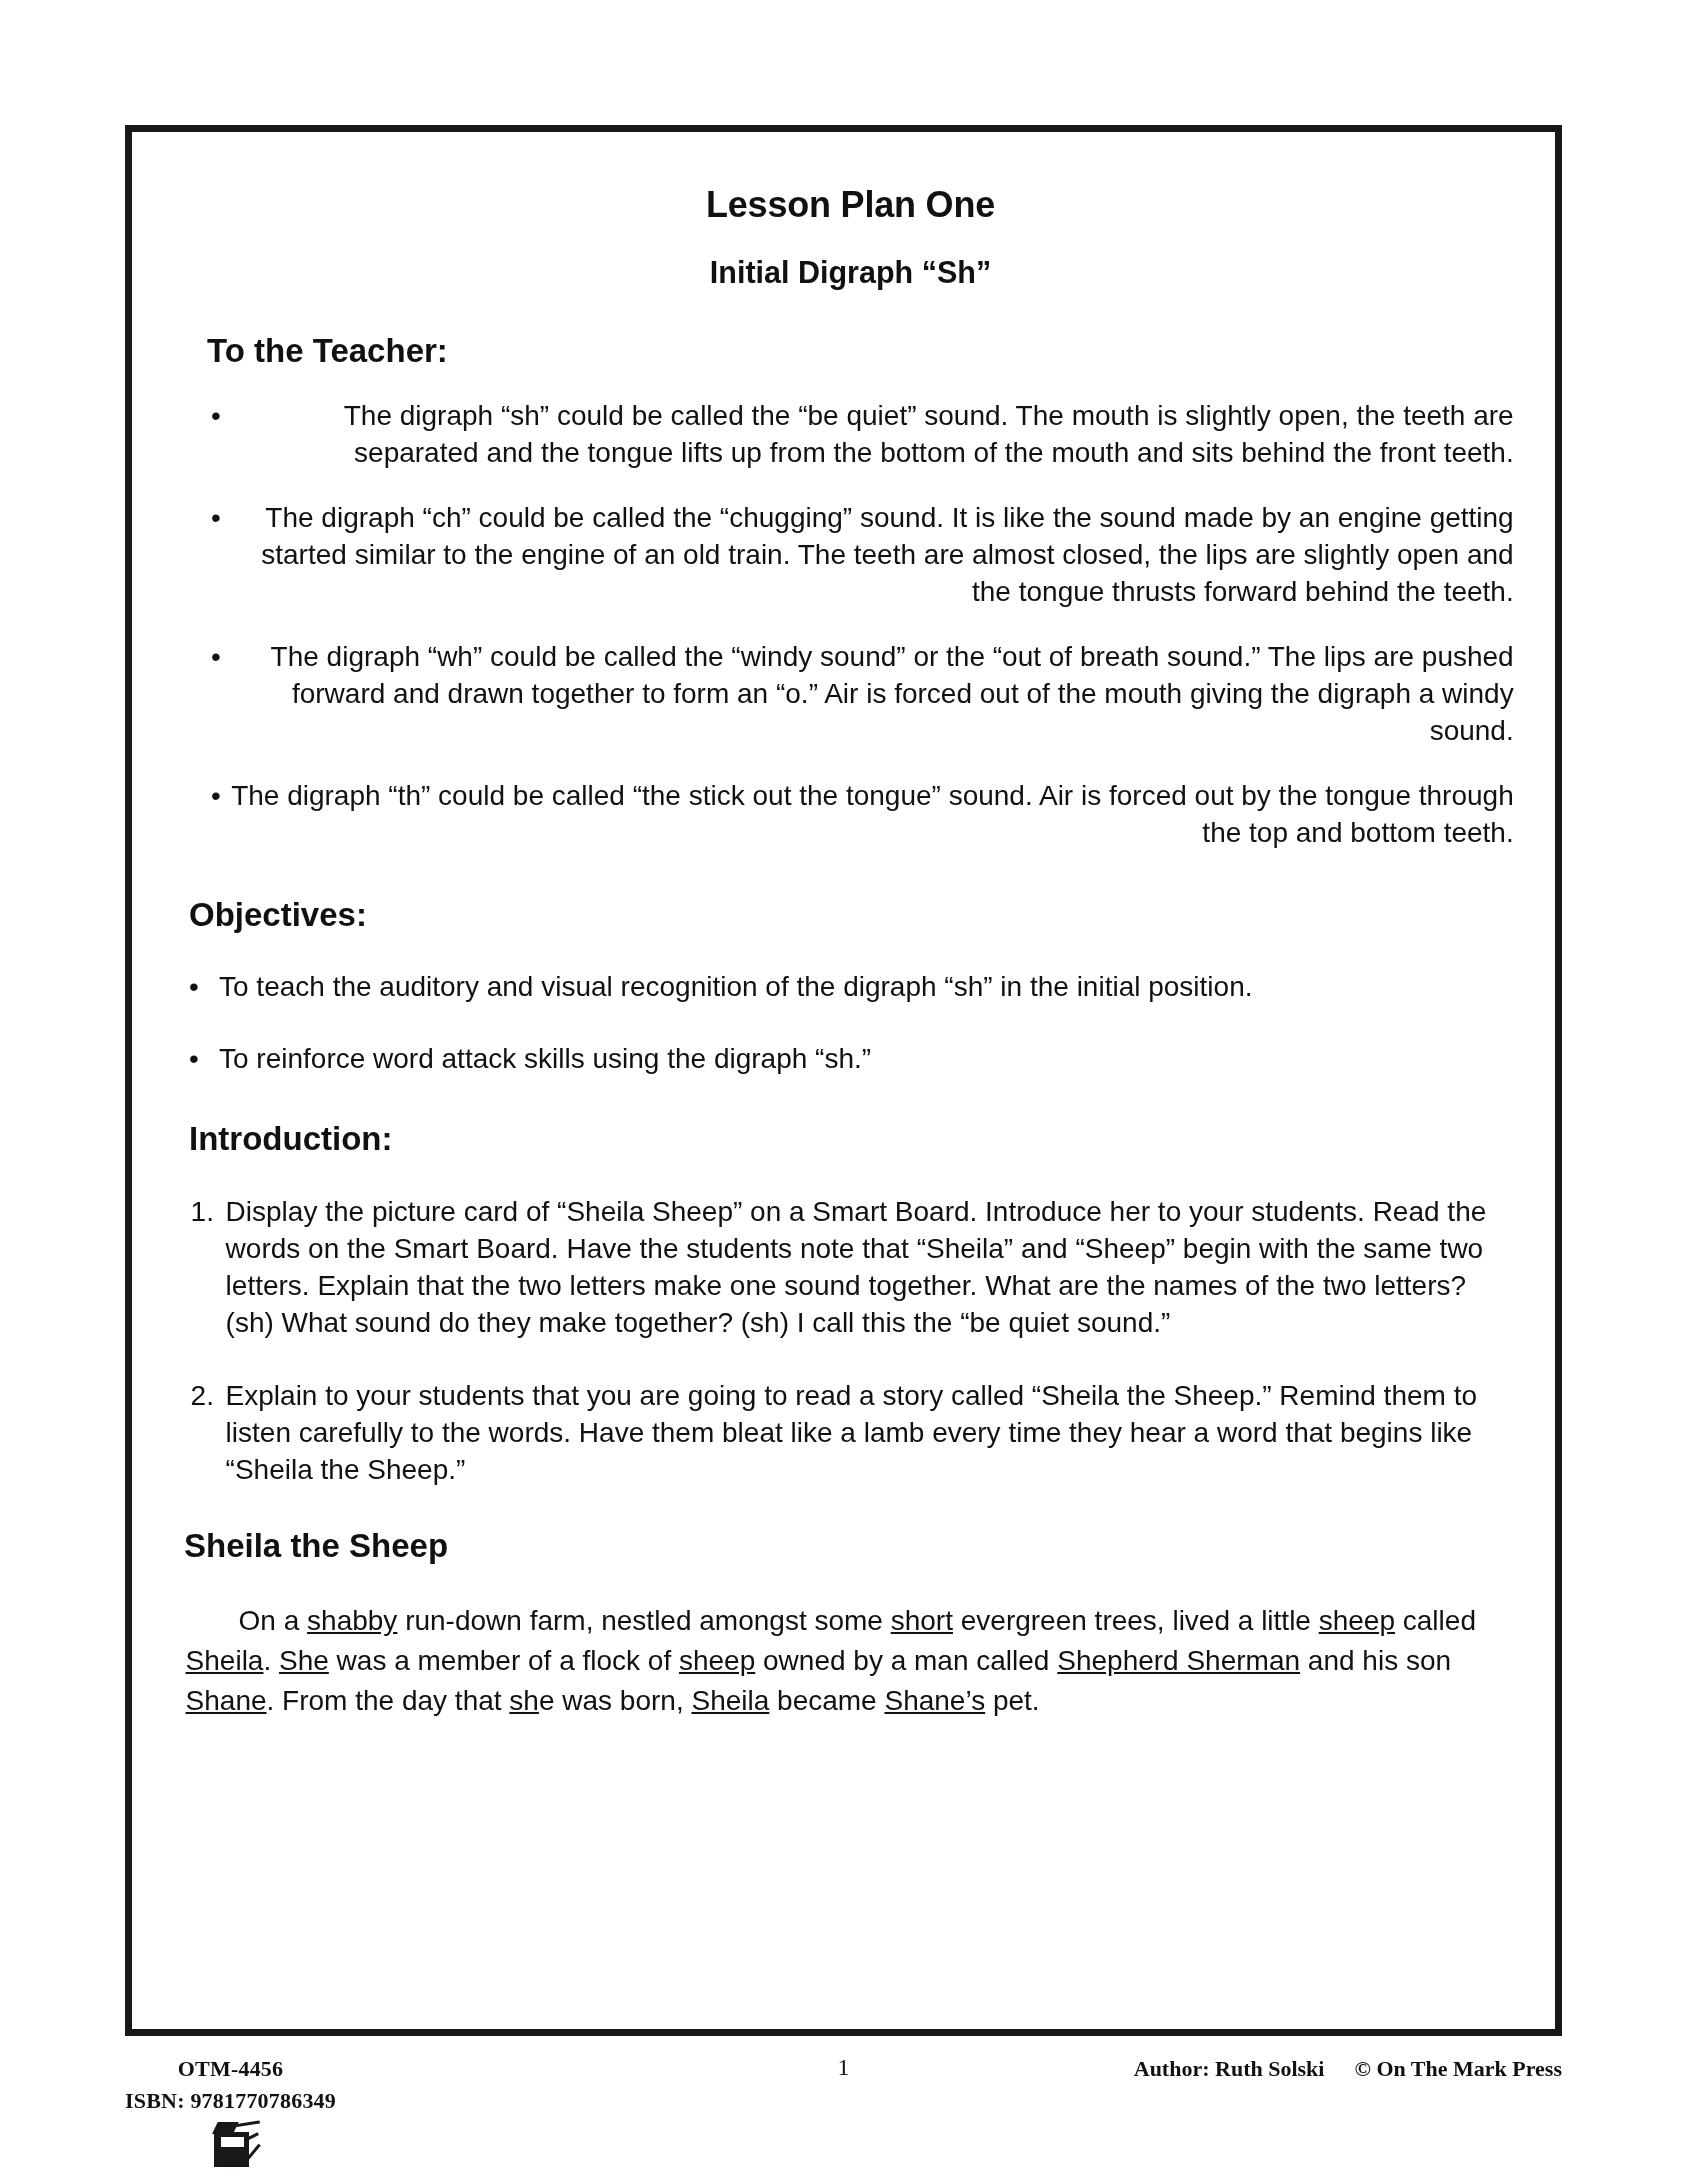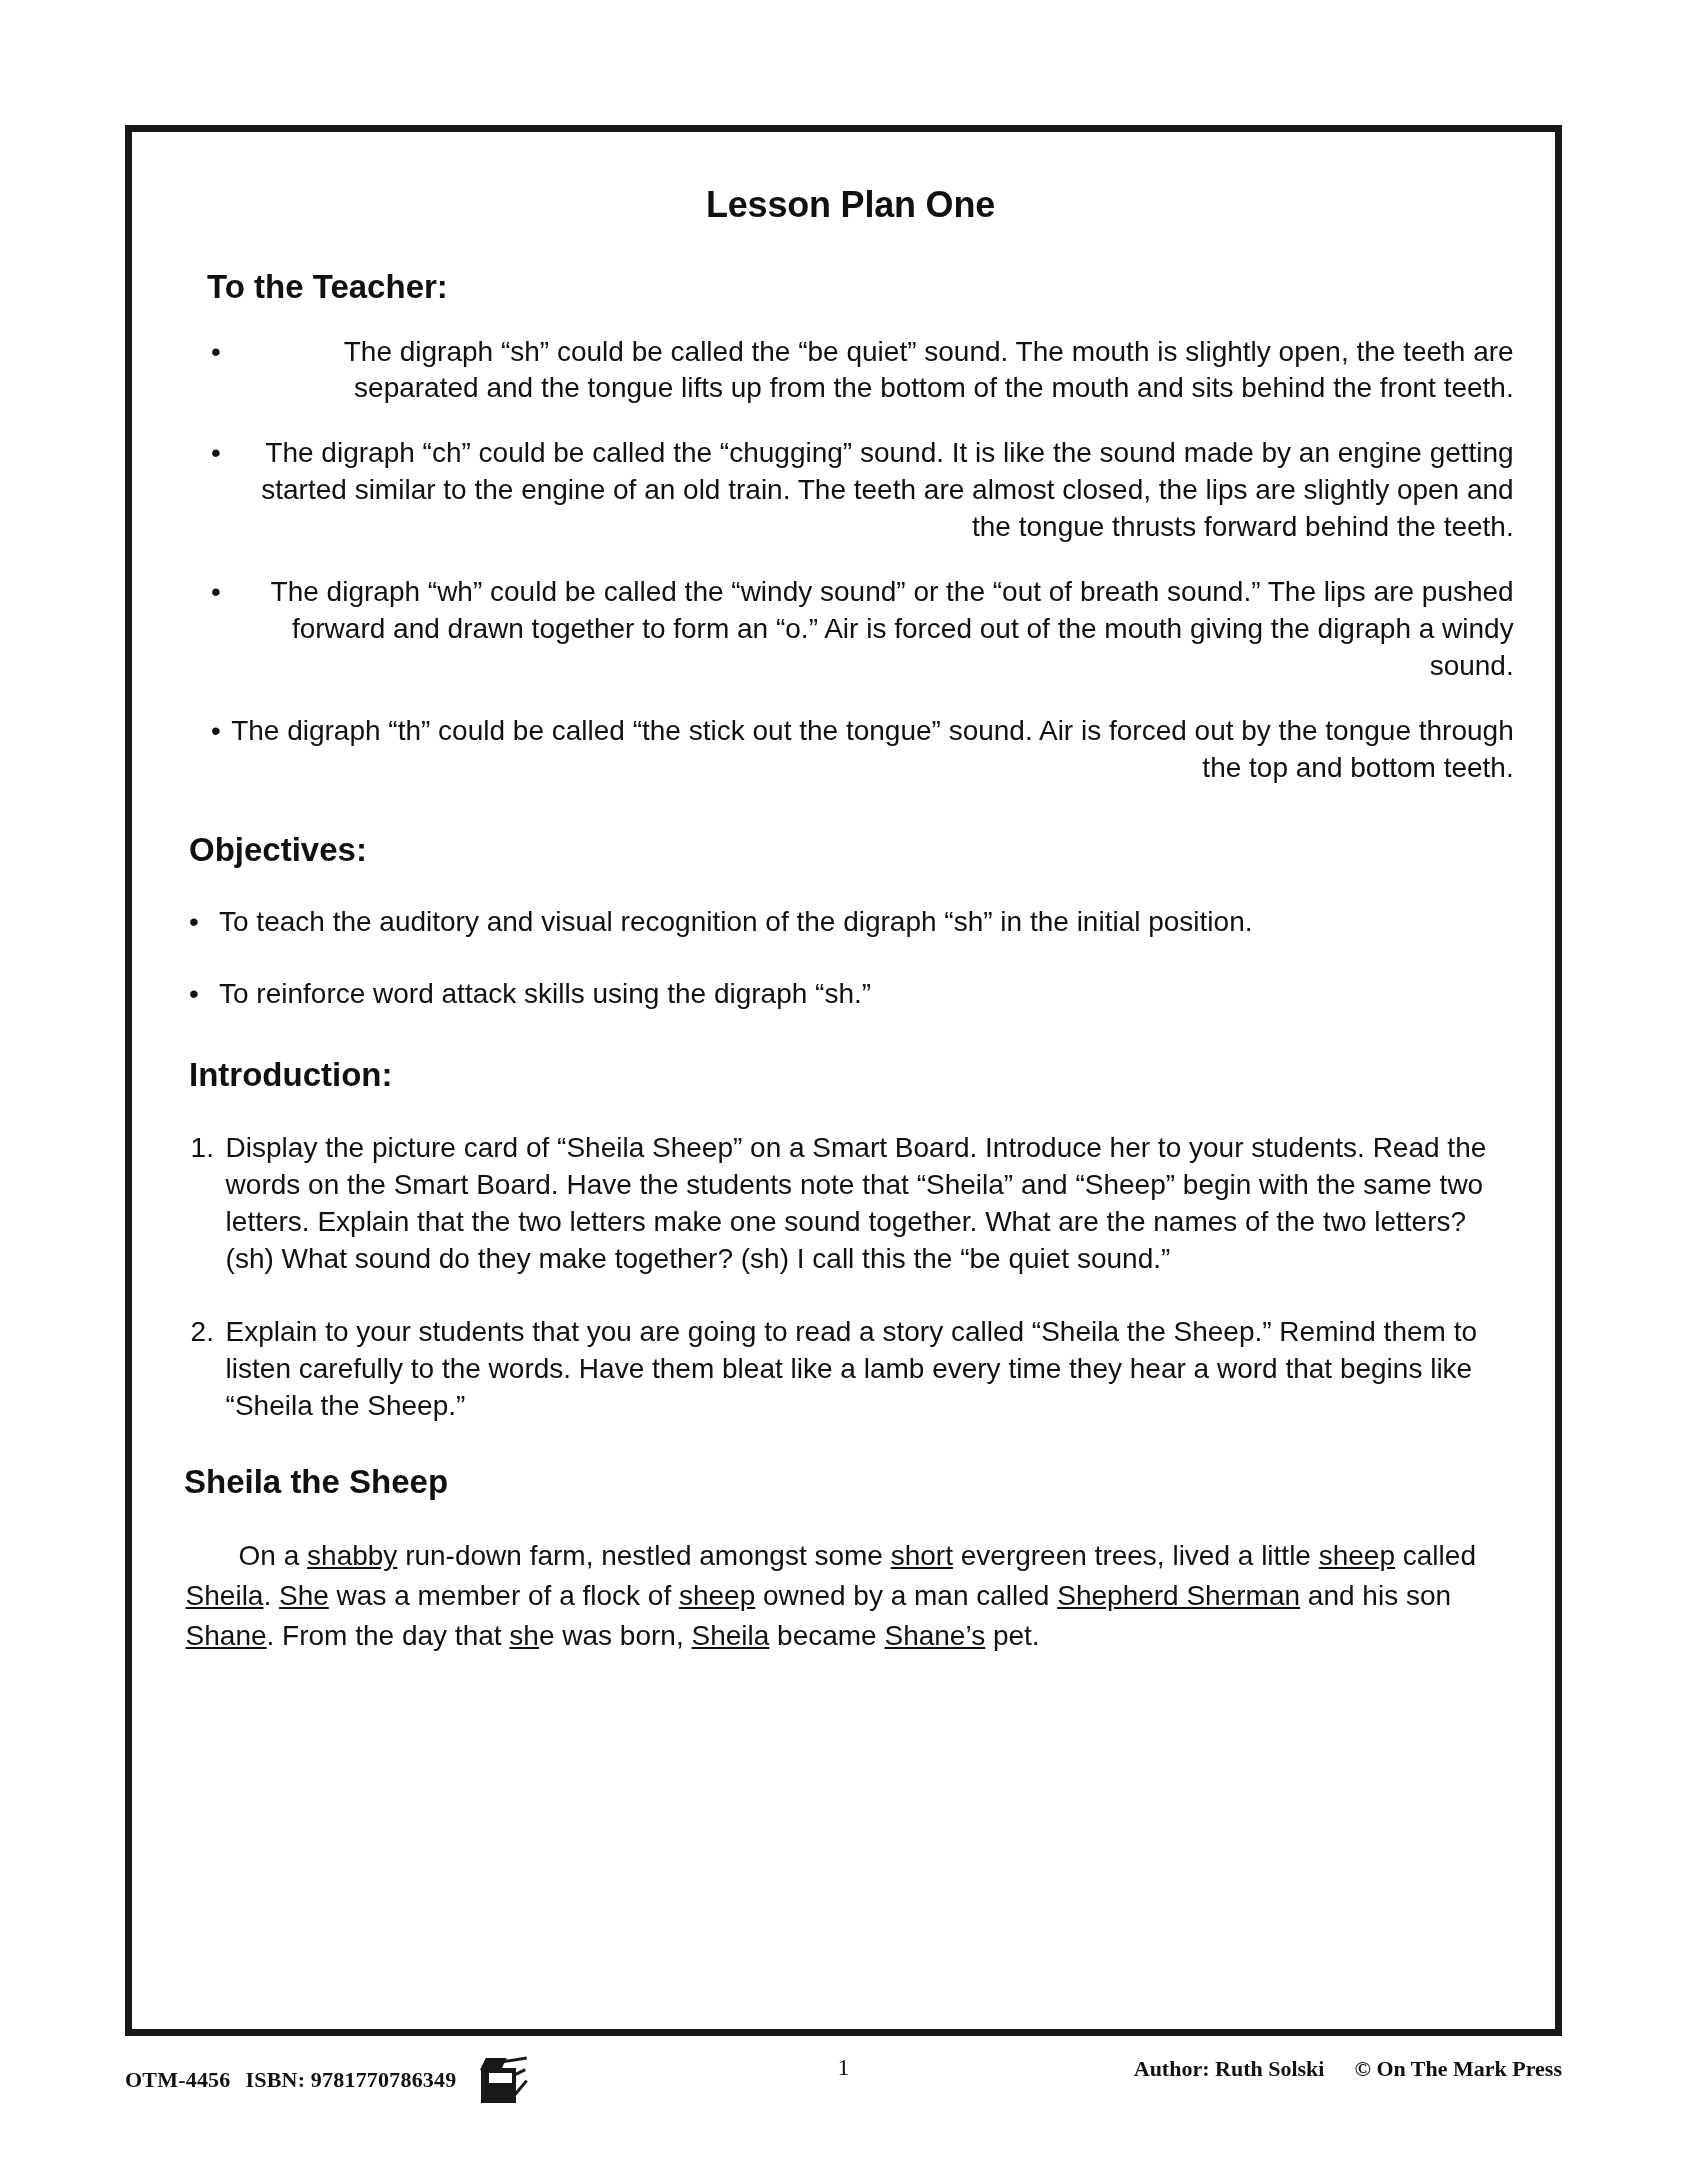--- a/index.html
+++ b/index.html
@@ -178,21 +178,22 @@
     font-weight: bold;
     color: #111111;
   }
   .footer-left {
     position: absolute;
     left: 0px;
     top: 5px;
     white-space: nowrap;
     display: flex;
     align-items: center;
-    gap: 15px;
+    gap: 6px;
+    flex-direction: column;
   }
   .footer-left .code { letter-spacing: 0.2px; }
   .footer-center {
     position: absolute;
     left: 50%;
     transform: translateX(-50%);
     top: 3.3px;
     font-weight: normal;
     font-size: 24px;
   }
@@ -268,20 +269,21 @@
   }
 </style>
 </head>
 <body>
 
 <div class="page">
   <div class="page-inner">
 
     <h1 class="title-main">Lesson Plan One</h1>
 
+    <h2 class="title-sub">Initial Digraph “Sh”</h2>
 
     <h3 class="section-head sh-teacher">To the Teacher:</h3>
 
 
     <div class="bullet-row">
       <span class="bullet-mark">•</span>
       <span class="bullet-text">The digraph “sh” could be called the “be quiet” sound. The mouth is slightly open, the teeth are separated and the tongue lifts up from the bottom of the mouth and sits behind the front teeth.</span>
     </div>
 
     <div class="bullet-row">

